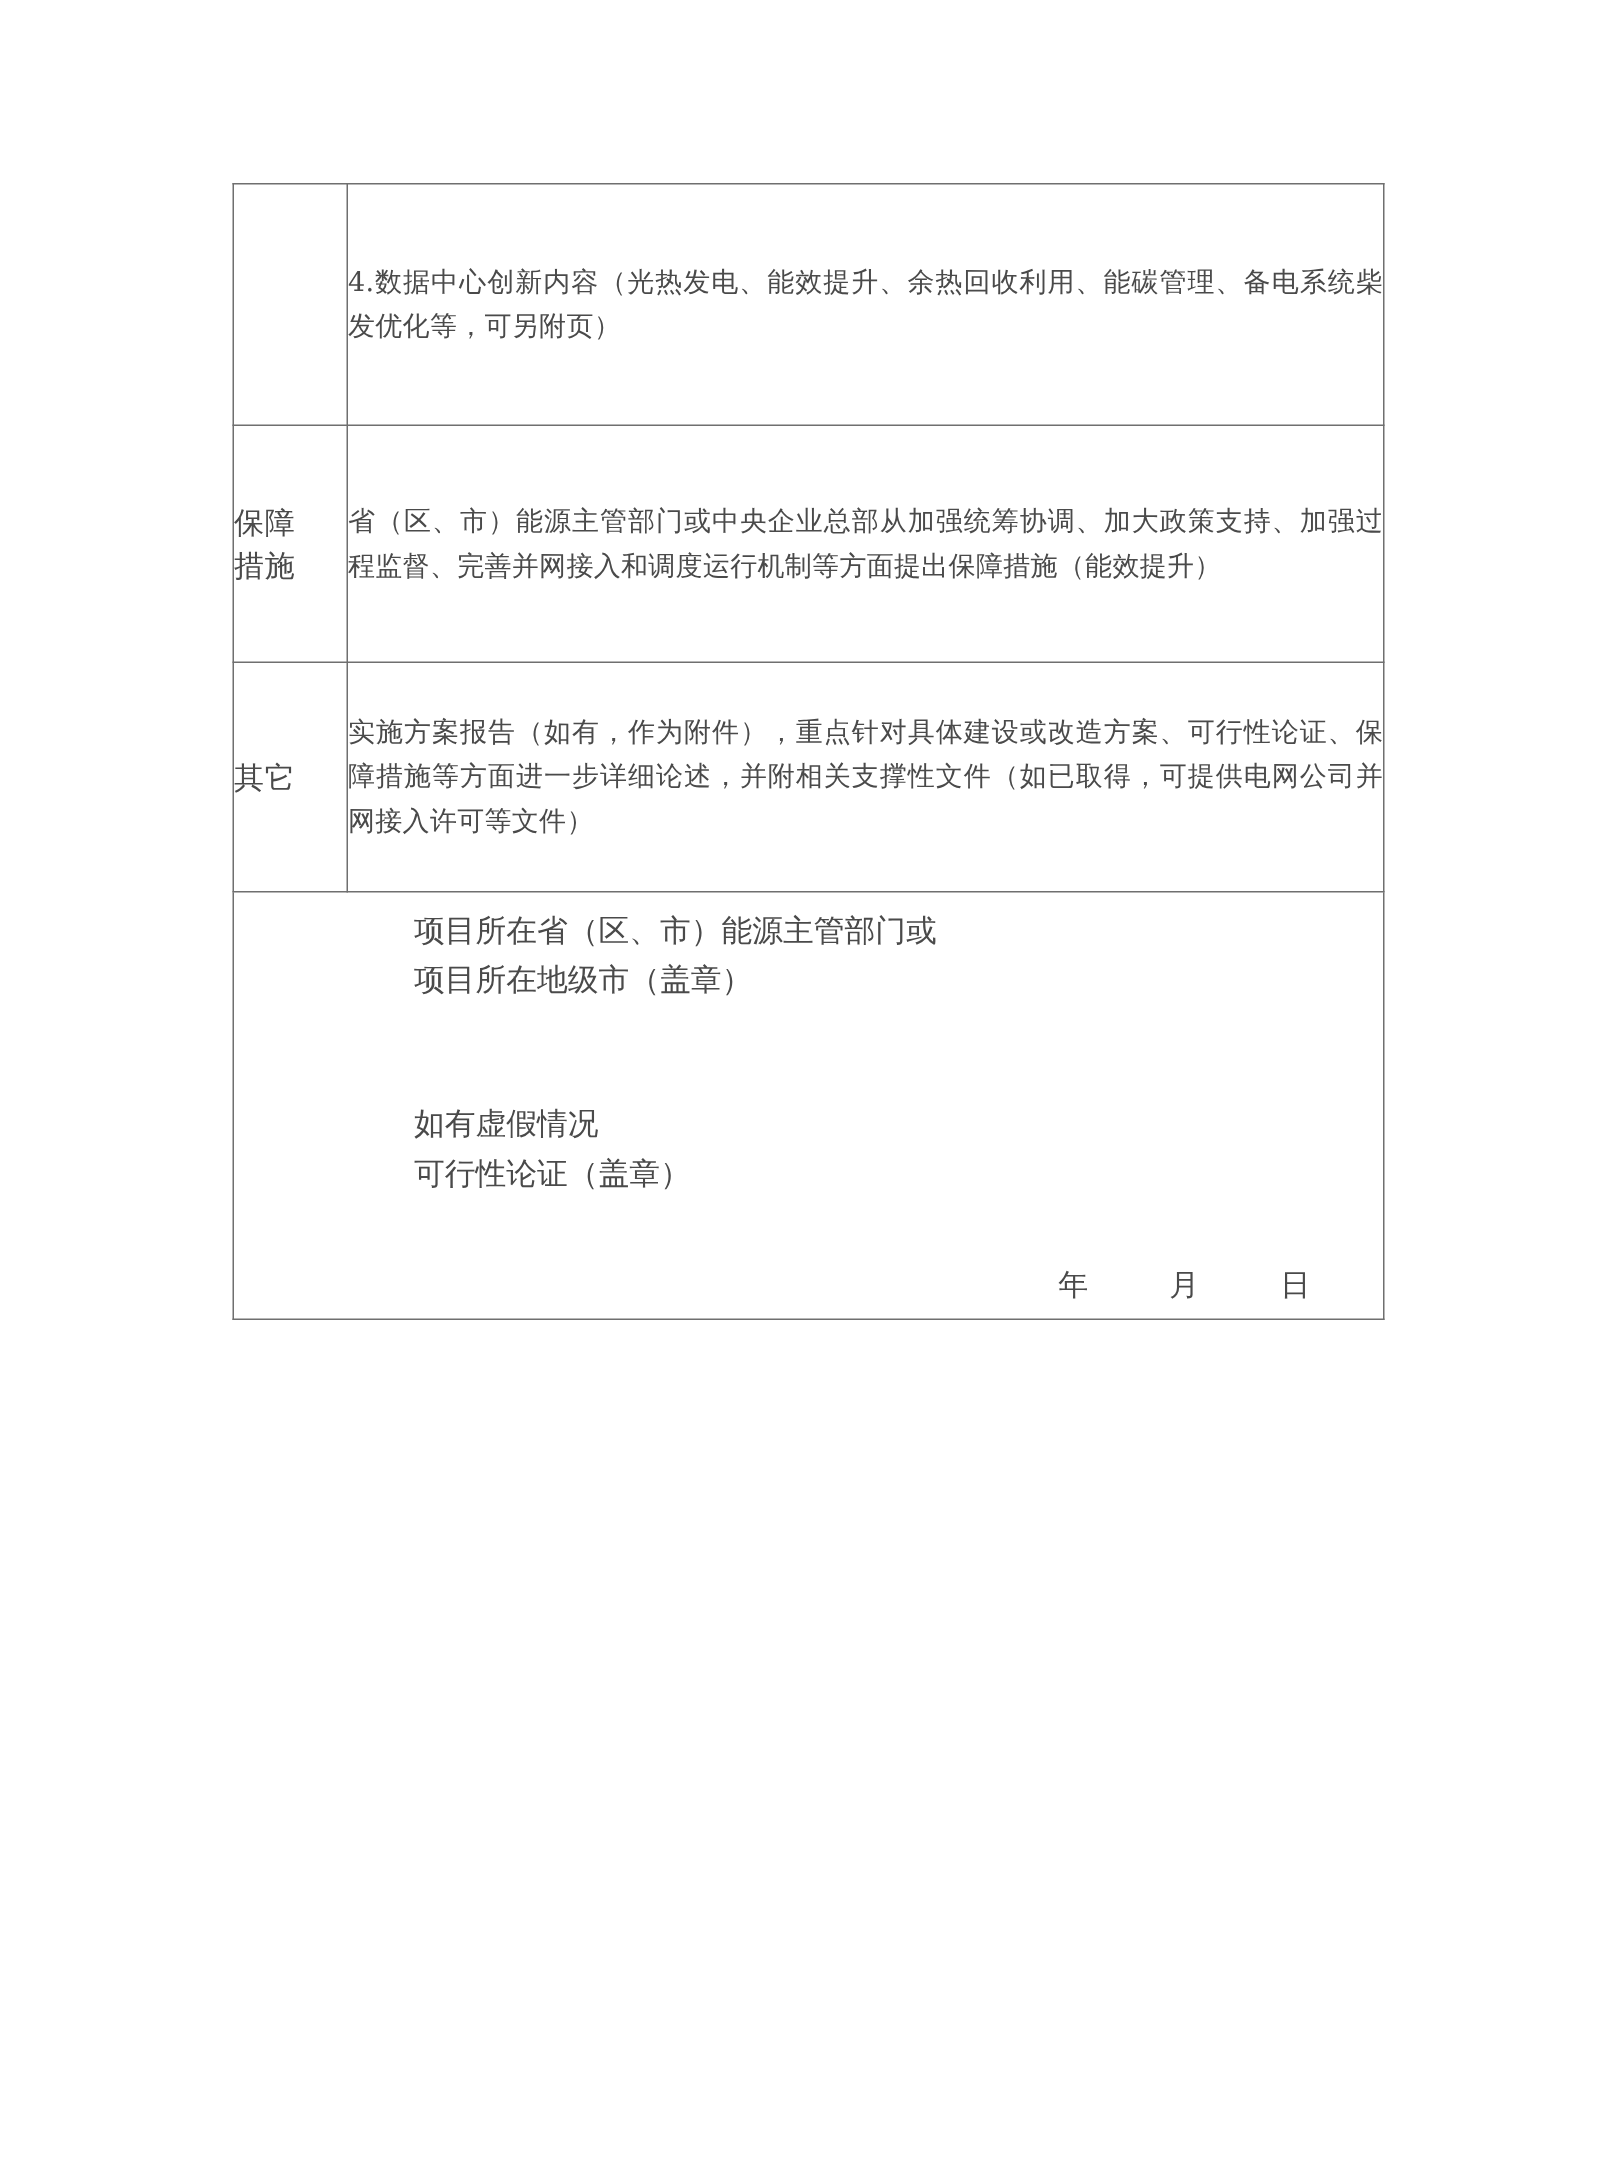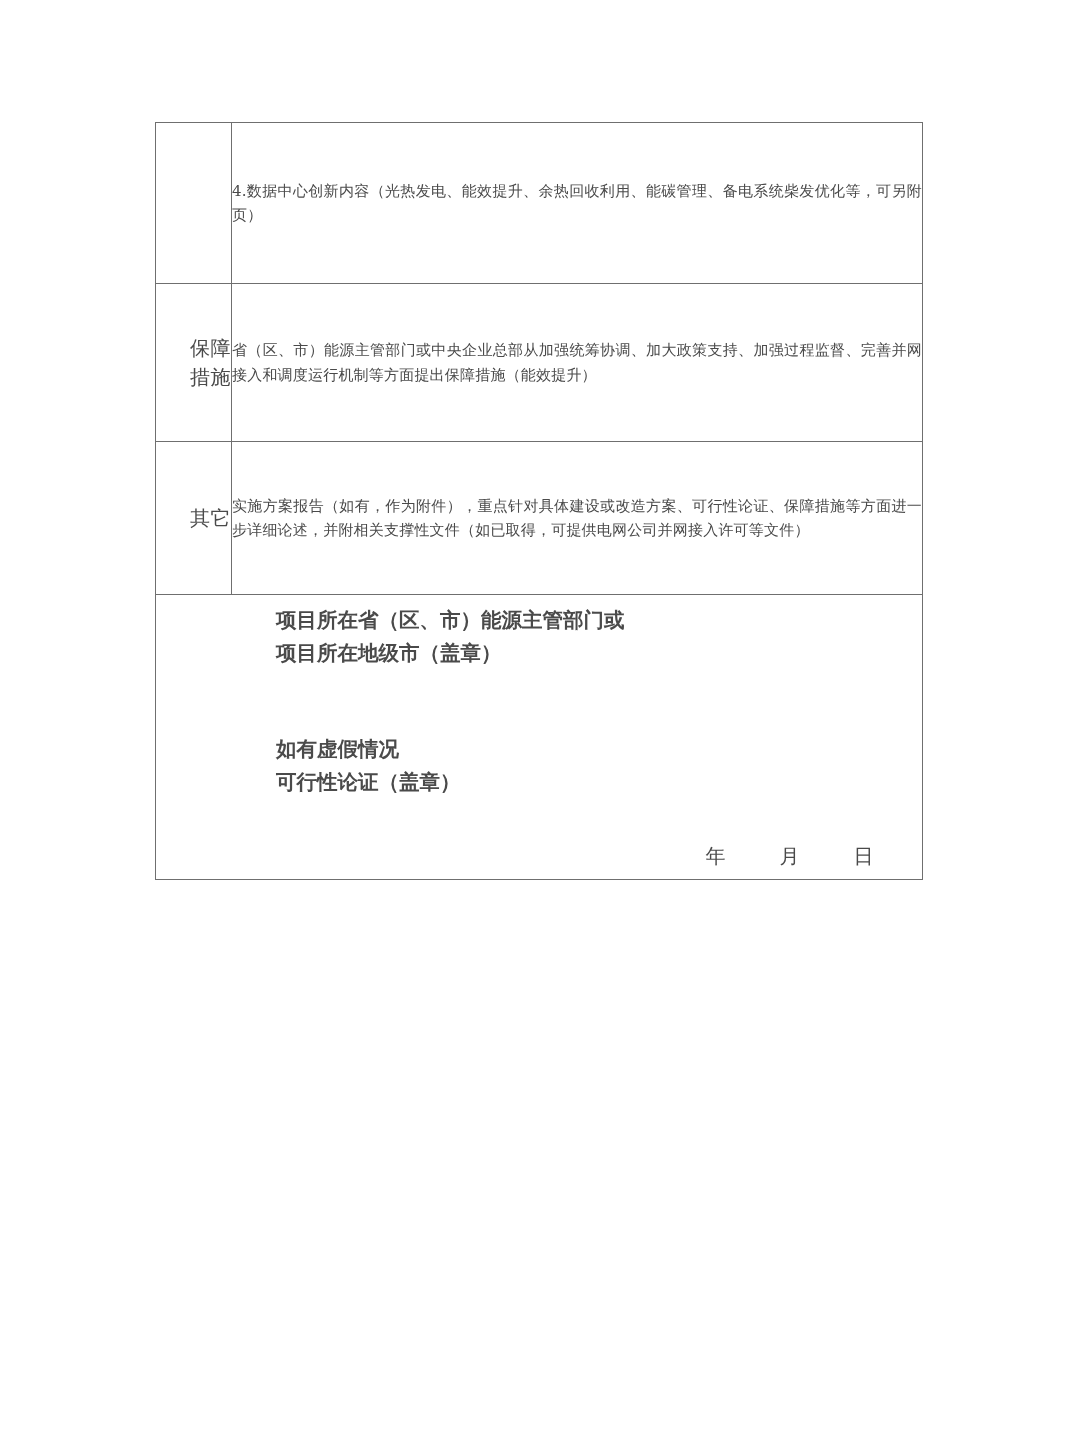--- a/index.html
+++ b/index.html
@@ -39,34 +39,34 @@
     padding: 0;
     vertical-align: middle;
     color: #4a4a4a;
   }
 
   .col-label { width: 75px; }
   .col-body  { width: 690px; }
 
   
   .label-cell {
-    text-align: right;
+    text-align: left;
     font-size: 20px;
     line-height: 1.42;
     letter-spacing: 0.5px;
     color: #4a4a4a;
   }
   .label-cell .lbl-line { display: block; white-space: nowrap; }
 
   
   .body-cell {
     padding: 0 14px 0 14px;
   }
   .body-text {
-    font-size: 15px;
+    font-size: 18px;
     line-height: 1.62;
     letter-spacing: 0.2px;
     text-align: justify;
     text-justify: inter-character;
     color: #4a4a4a;
   }
 
   
   .row-innovation td { height: 160px; }
   .row-safeguard  td { height: 157px; }
@@ -114,21 +114,20 @@
   .seal-cell {
     vertical-align: top;
     padding: 42px 18px 0 14px;
     position: relative;
   }
   .seal-group {
     margin-left: 120px;
     font-size: 20.5px;
     line-height: 1.62;
     color: #4a4a4a;
-    font-weight: bold;
   }
   .seal-group.second { margin-top: 62px; }
   .seal-group .sline { display: block; white-space: nowrap; }
   .seal-date {
     margin-top: 44px;
     text-align: right;
     padding-right: 48px;
     font-size: 20px;
     letter-spacing: 0.5px;
     color: #4a4a4a;

